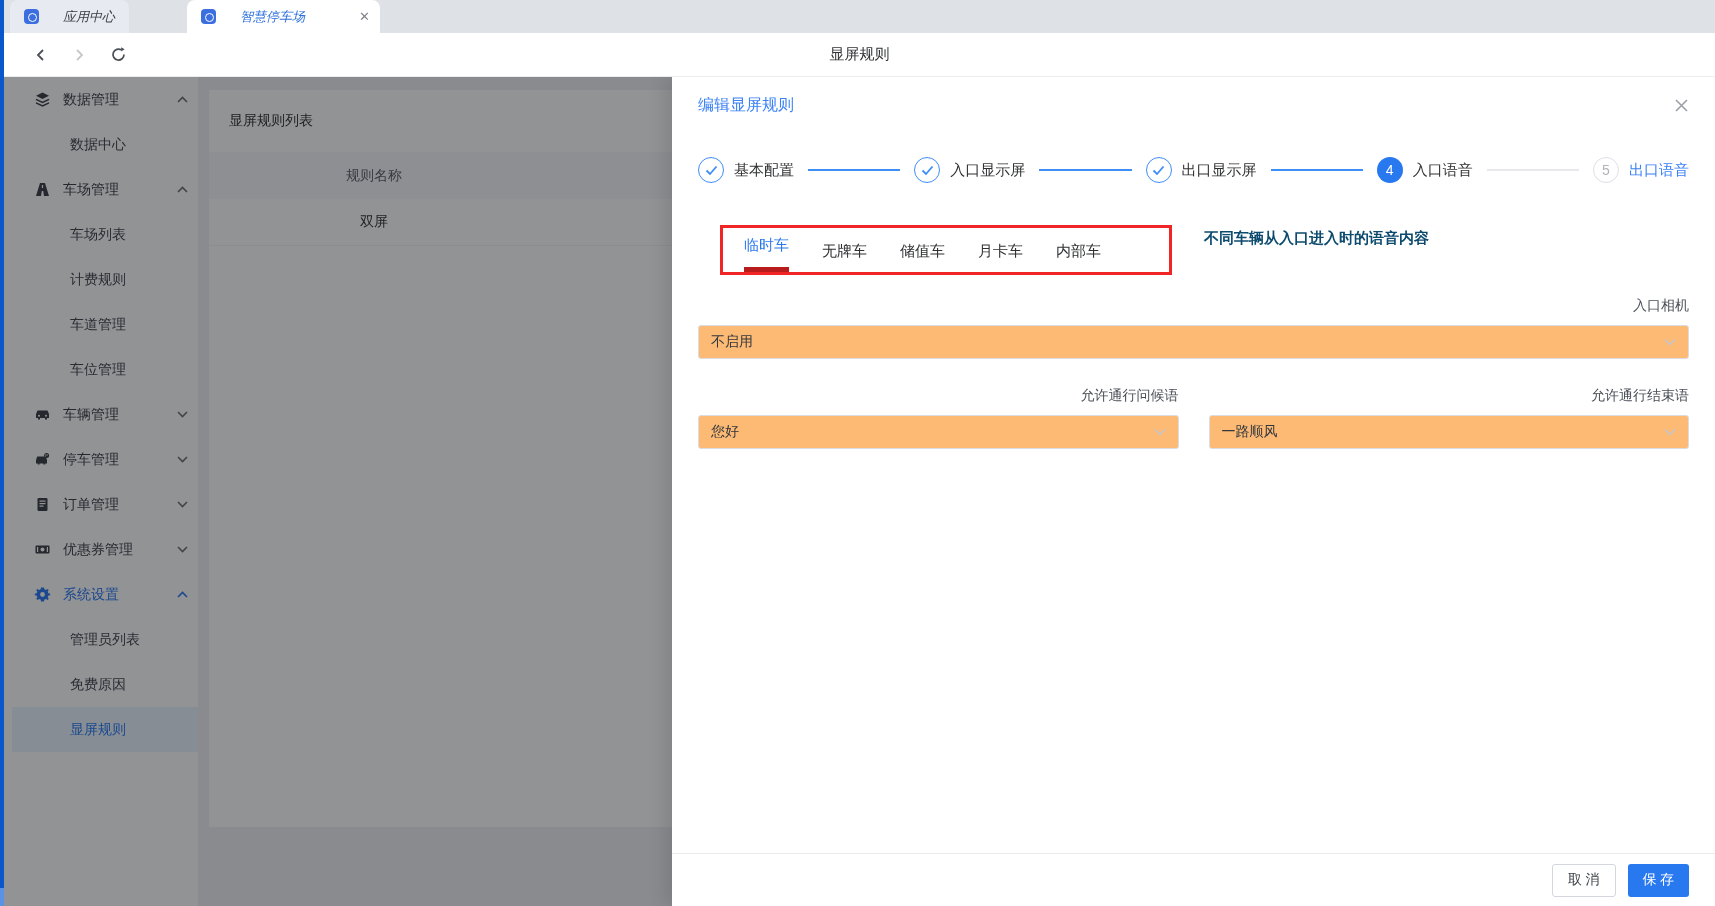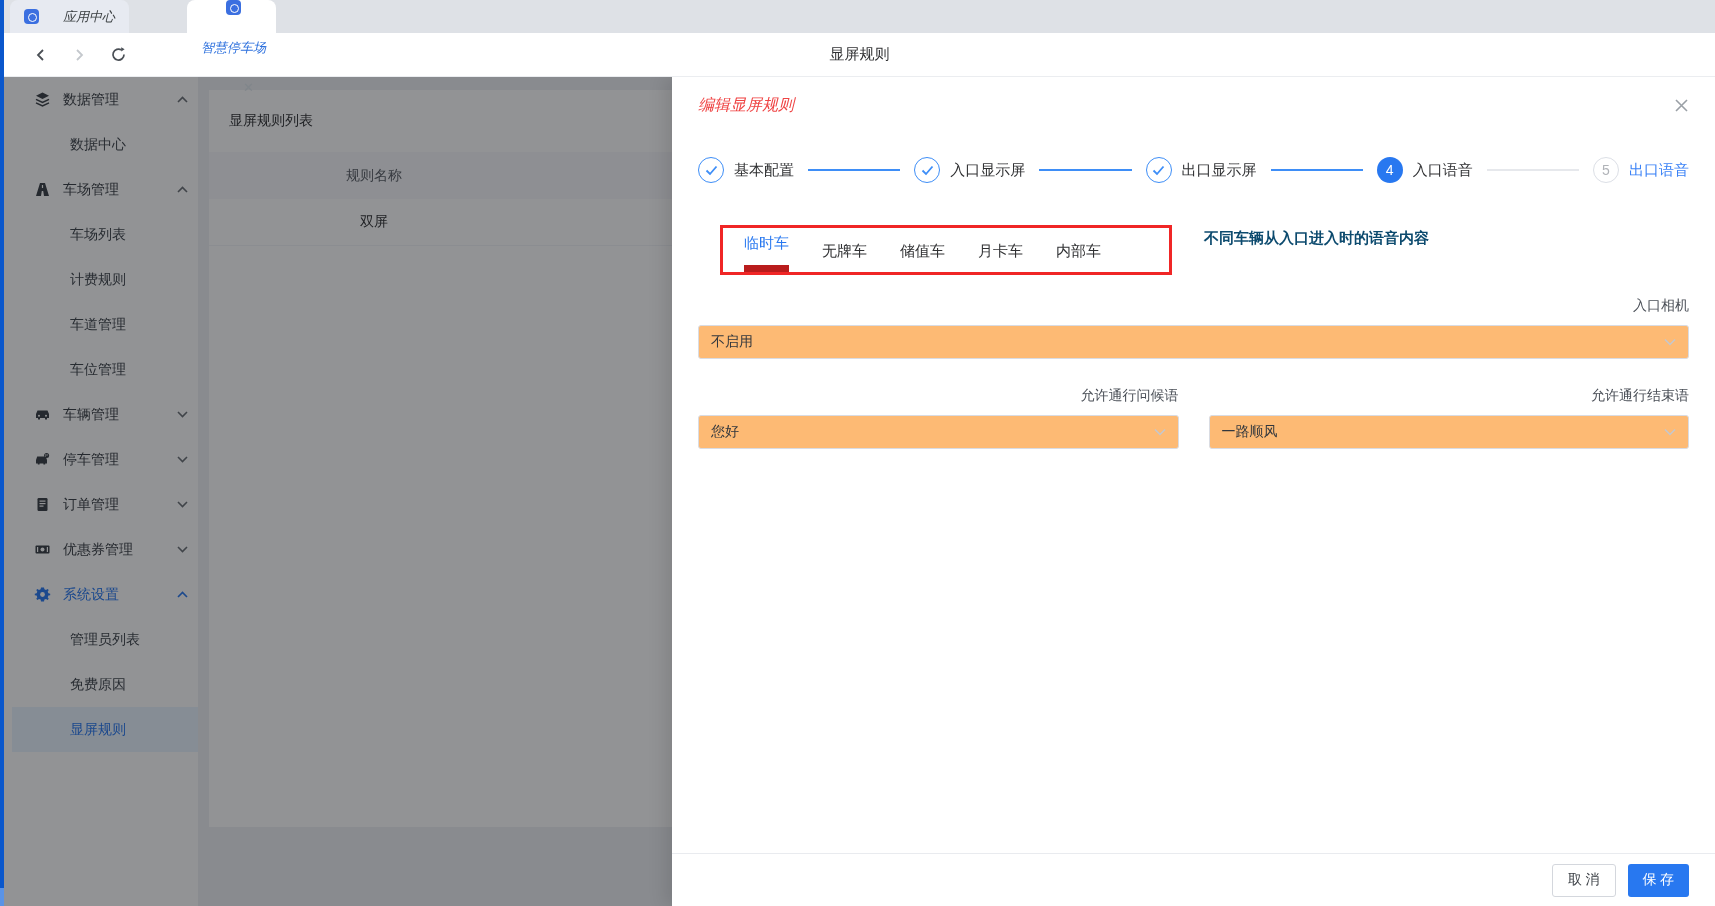--- a/index.html
+++ b/index.html
@@ -8,21 +8,21 @@
   .abs { position:absolute; }
 
   
   #edge-strip { left:0; top:0; width:4px; height:906px; background:#0a57cc; z-index:60; }
   #edge-strip .thumb { position:absolute; bottom:0; left:0; width:4px; height:18px; background:#5a93e6; }
 
   
   #tabbar { left:4px; top:0; right:0; height:33px; background:#dee1e6; display:flex; align-items:stretch; z-index:50; }
   .btab { display:flex; align-items:center; gap:24px; padding:0 14px; font-size:13px; color:#3c4043;font-style:italic; }
   .btab.first { margin-left:6px; background:#e7eaf1; border-radius:8px 8px 0 0; }
-  .btab.active { margin-left:58px; background:#ffffff; border-radius:8px 8px 0 0; color:#2b6fdd; padding-right:10px;flex-direction:column; }
+  .btab.active { margin-left:58px; background:#ffffff; border-radius:8px 8px 0 0; color:#2b6fdd; padding-right:10px; }
   .appicon { width:15px; height:15px; border-radius:4px; background:#3b6fe0; position:relative; flex:0 0 auto; }
   .appicon::after { content:""; position:absolute; left:4px; top:4px; width:7px; height:7px;
                     border:1.5px solid #fff; border-radius:50%; }
   .tabclose { margin-left:30px; color:#80868b; font-size:13px; line-height:1; cursor:pointer; }
 
   
   #navbar { left:4px; top:33px; right:0; height:44px; background:#fff; border-bottom:1px solid #ebedf0;
             display:flex; align-items:center; z-index:40; }
   .navbtns { display:flex; align-items:center; gap:24px; padding-left:30px; }
   .navbtns svg { display:block; }
@@ -48,42 +48,42 @@
   .trow .cell { width:330px; text-align:center; font-size:14px; }
   .trow.body { color:#303133; border-bottom:1px solid #f2f4f7; }
 
   
   #mask { left:4px; top:77px; right:0; bottom:0; background:rgba(13,16,20,0.45); z-index:10; }
 
   
   #drawer { left:672px; top:77px; right:0; bottom:0; background:#fff; z-index:20;
             display:flex; flex-direction:column; box-shadow:-8px 0 16px rgba(0,0,0,0.10); }
   .dheader { height:56px; display:flex; align-items:center; justify-content:space-between; padding:0 26px; }
-  .dheader .dtitle { font-size:16px; color:#ef4444;font-style:italic; }
+  .dheader .dtitle { font-size:16px; color:#3b82f6; }
   .dclose { color:#9aa0a6; display:flex; cursor:pointer; }
 
   
   .steps { display:flex; align-items:center; margin:24px 26px 0; }
   .step { display:flex; align-items:center; gap:10px; white-space:nowrap; }
   .scircle { width:26px; height:26px; border-radius:50%; display:flex; align-items:center; justify-content:center;
              font-size:14px; flex:0 0 auto; }
   .scircle.done { border:1.5px solid #3e8ef7; color:#3e8ef7; }
   .scircle.current { background:#2878f0; color:#fff; }
   .scircle.pending { border:1.5px solid #dcdfe6; color:#b0b3b8; }
   .step .slbl { font-size:15px; color:#303133; }
   .step.pending .slbl { color:#3b82f6; }
   .conn { flex:1; height:2px; margin:0 14px; }
   .conn.blue { background:#3e8ef7; }
   .conn.gray { background:#e6e8ec; }
 
   
   .tabswrap { margin:50px 26px 0; position:relative; height:48px; }
   .vtabs { display:flex; gap:33px; padding-left:46px; align-items:flex-end; height:40px; }
   .vtab { font-size:15px; color:#303133; padding-bottom:12px; cursor:pointer; }
-  .vtab.active { color:#2878f0; border-bottom:8px solid #b91c1c; }
+  .vtab.active { color:#2878f0; border-bottom:6px solid #b91c1c; }
   .redbox { position:absolute; left:22px; top:-8px; width:452px; height:50px; border:3px solid #f02626; pointer-events:none; }
   .red-note { position:absolute; left:506px; top:-4px; font-size:15px; font-weight:600; color:#0c4a6e; }
 
   
   .formarea { margin:16px 26px 0; }
   .flabel { font-size:14px; color:#4a4f57; margin-bottom:10px;text-align:right; }
   .fselect { height:34px; border:1px solid #d9dce3; border-radius:3px; background:#fdba74;
              display:flex; align-items:center; justify-content:space-between; padding:0 12px;
              font-size:14px; color:#32373d; cursor:pointer; }
   .fselect .chev { color:#c3c7cf; display:flex; }

